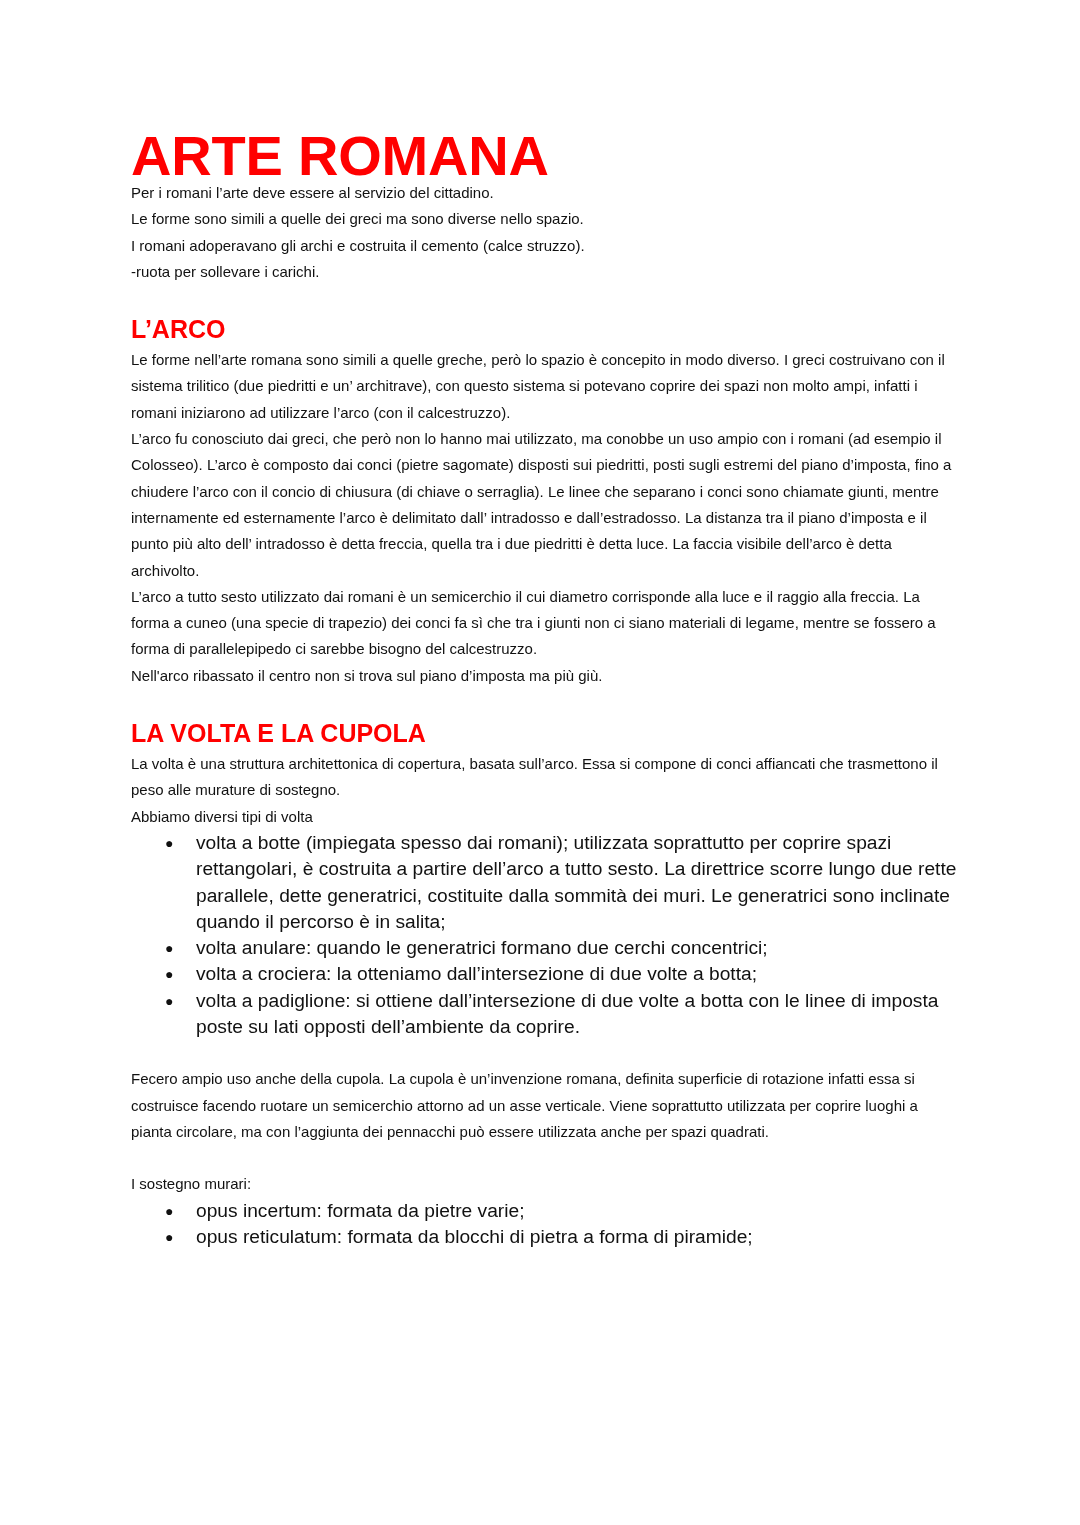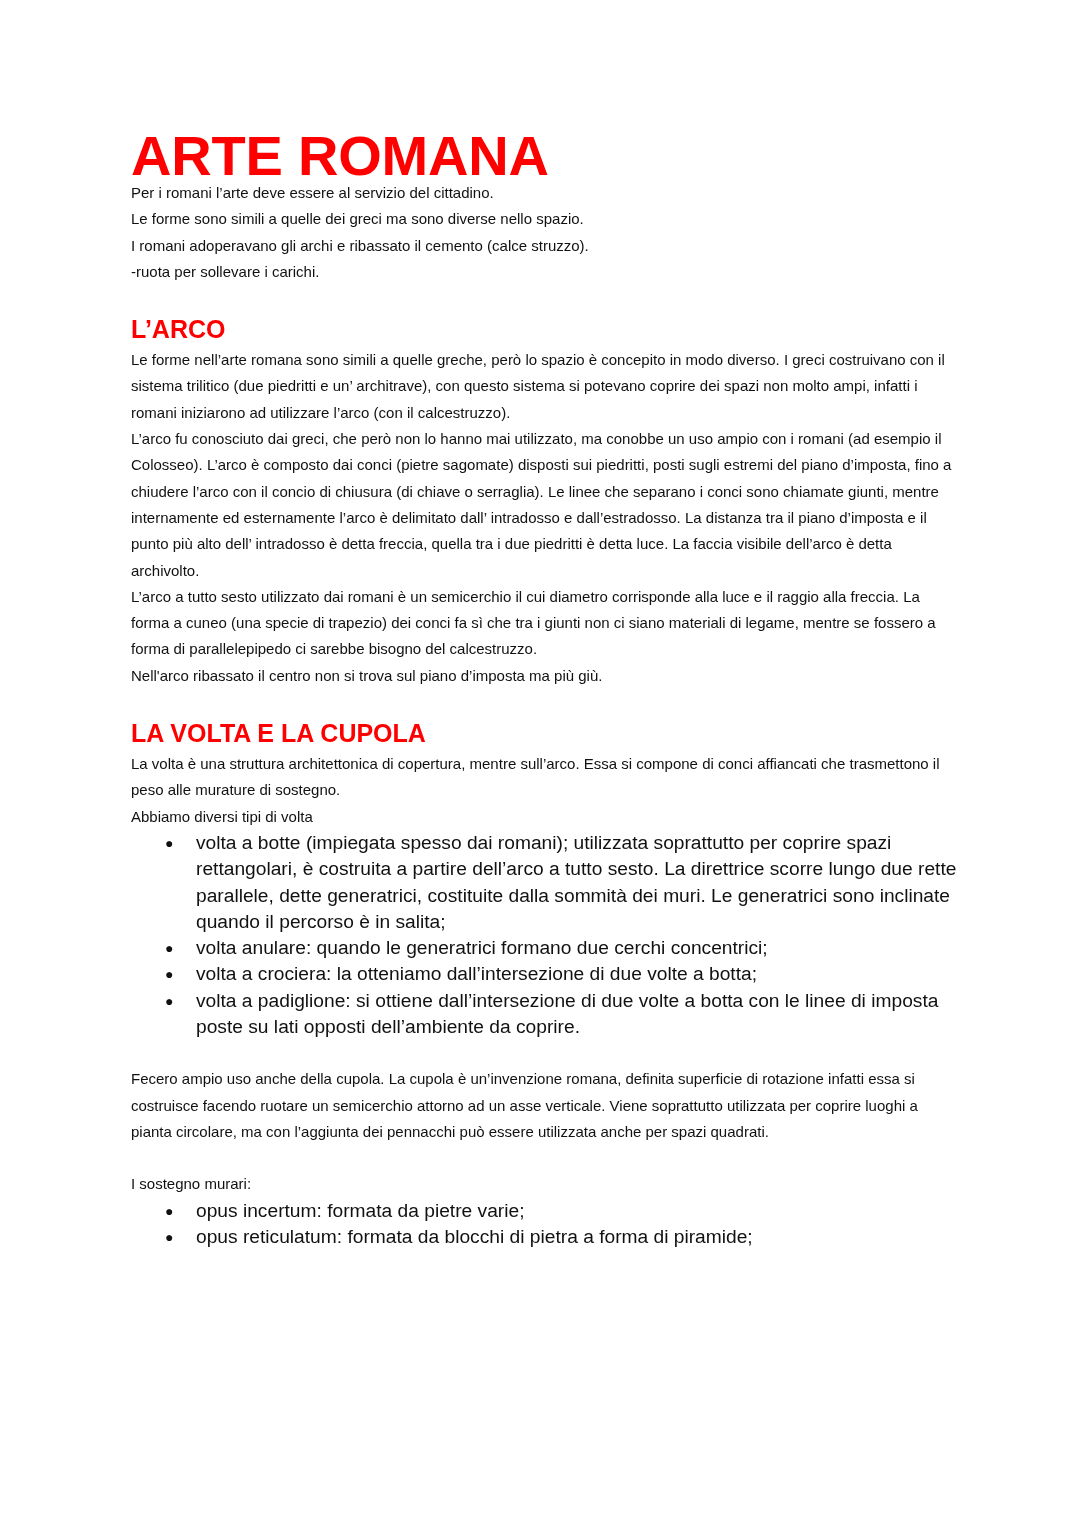--- a/index.html
+++ b/index.html
@@ -17,37 +17,37 @@
   .gap-m { height: 26px; }
 </style>
 </head>
 <body>
 
 <div class="page">
   <h1>ARTE ROMANA</h1>
   <div>
       <p class="p"><span>Per i romani l’arte deve essere al servizio del cittadino.</span></p>
       <p class="p"><span>Le forme sono simili a quelle dei greci ma sono diverse nello spazio.</span></p>
-      <p class="p"><span>I romani adoperavano gli </span><span class="seg-b">archi</span><span> e ribassato il </span><span class="seg-b">cemento</span><span> (calce struzzo).</span></p>
+      <p class="p"><span>I romani adoperavano gli </span><span class="seg-b">archi</span><span> e costruita il </span><span class="seg-b">cemento</span><span> (calce struzzo).</span></p>
       <p class="p"><span>-ruota per sollevare i carichi.</span></p>
     </div>
 
   <div class="gap-m"></div>
   <h2>L’ARCO</h2>
   <div>
       <p class="p"><span>Le forme nell’arte romana sono simili a quelle </span><span class="seg-b">greche</span><span>, però lo </span><span class="seg-b">spazio</span><span> è concepito in modo </span><span class="seg-b">diverso</span><span>. I greci costruivano con il sistema trilitico (due piedritti e un’ architrave), con questo sistema si potevano coprire dei spazi non molto ampi, infatti i romani iniziarono ad utilizzare l’arco (con il calcestruzzo).</span></p>
       <p class="p"><span>L’arco fu conosciuto dai greci, che però non lo hanno mai utilizzato, ma conobbe un uso ampio con i romani (ad esempio il </span><span class="seg-b">Colosseo</span><span>). L’arco è composto dai </span><span class="seg-b">conci</span><span> (pietre sagomate) disposti sui </span><span class="seg-b">piedritti</span><span>, posti sugli estremi del </span><span class="seg-b">piano d’imposta</span><span>, fino a chiudere l’arco con il </span><span class="seg-b">concio di chiusura</span><span> (di chiave o serraglia). Le linee che separano i conci sono chiamate </span><span class="seg-b">giunti</span><span>, mentre internamente ed esternamente l’arco è delimitato dall’ </span><span class="seg-b">intradosso</span><span> e dall’</span><span class="seg-b">estradosso</span><span>. La distanza tra il piano d’imposta e il punto più alto dell’ intradosso è detta </span><span class="seg-b">freccia</span><span>, quella tra i due piedritti è detta </span><span class="seg-b">luce</span><span>. La faccia visibile dell’arco è detta </span><span class="seg-b">archivolto</span><span>.</span></p>
       <p class="p"><span>L’</span><span class="seg-b">arco a tutto sesto</span><span> utilizzato dai romani è un </span><span class="seg-b">semicerchio</span><span> il cui </span><span class="seg-b">diametro</span><span> corrisponde alla </span><span class="seg-b">luce</span><span> e il </span><span class="seg-b">raggio</span><span> alla </span><span class="seg-b">freccia</span><span>. La forma a cuneo (una specie di trapezio) dei conci fa sì che tra i giunti non ci siano materiali di legame, mentre se fossero a forma di parallelepipedo ci sarebbe bisogno del calcestruzzo.</span></p>
       <p class="p"><span>Nell'</span><span class="seg-b">arco ribassato</span><span> il centro non si trova sul piano d’imposta ma più giù.</span></p>
     </div>
 
   <div class="gap-m"></div>
   <h2>LA VOLTA E LA CUPOLA</h2>
   <div>
-      <p class="p"><span>La </span><span class="seg-b">volta</span><span> è una struttura architettonica di copertura, mentre sull’arco. Essa si compone di </span><span class="seg-b">conci</span><span> affiancati che trasmettono il peso alle murature di sostegno.</span></p>
+      <p class="p"><span>La </span><span class="seg-b">volta</span><span> è una struttura architettonica di copertura, basata sull’arco. Essa si compone di </span><span class="seg-b">conci</span><span> affiancati che trasmettono il peso alle murature di sostegno.</span></p>
       <p class="p"><span>Abbiamo diversi tipi di volta</span></p>
     </div>
   <ul>
       <li><span class="bullet">●</span><span class="seg-b">volta a botte</span><span> (impiegata spesso dai romani); utilizzata soprattutto per coprire spazi rettangolari, è costruita a partire dell’arco a tutto sesto. La direttrice scorre lungo due rette parallele, dette generatrici, costituite dalla sommità dei muri. Le generatrici sono inclinate quando il percorso è in salita;</span></li>
       <li><span class="bullet">●</span><span class="seg-b">volta anulare</span><span>: quando le generatrici formano due cerchi concentrici;</span></li>
       <li><span class="bullet">●</span><span class="seg-b">volta a crociera</span><span>: la otteniamo dall’intersezione di due volte a botta;</span></li>
       <li><span class="bullet">●</span><span class="seg-b">volta a padiglione</span><span>: si ottiene dall’intersezione di due volte a botta con le linee di imposta poste su lati opposti dell’ambiente da coprire.</span></li>
     </ul>
 
   <div class="gap-m"></div>

